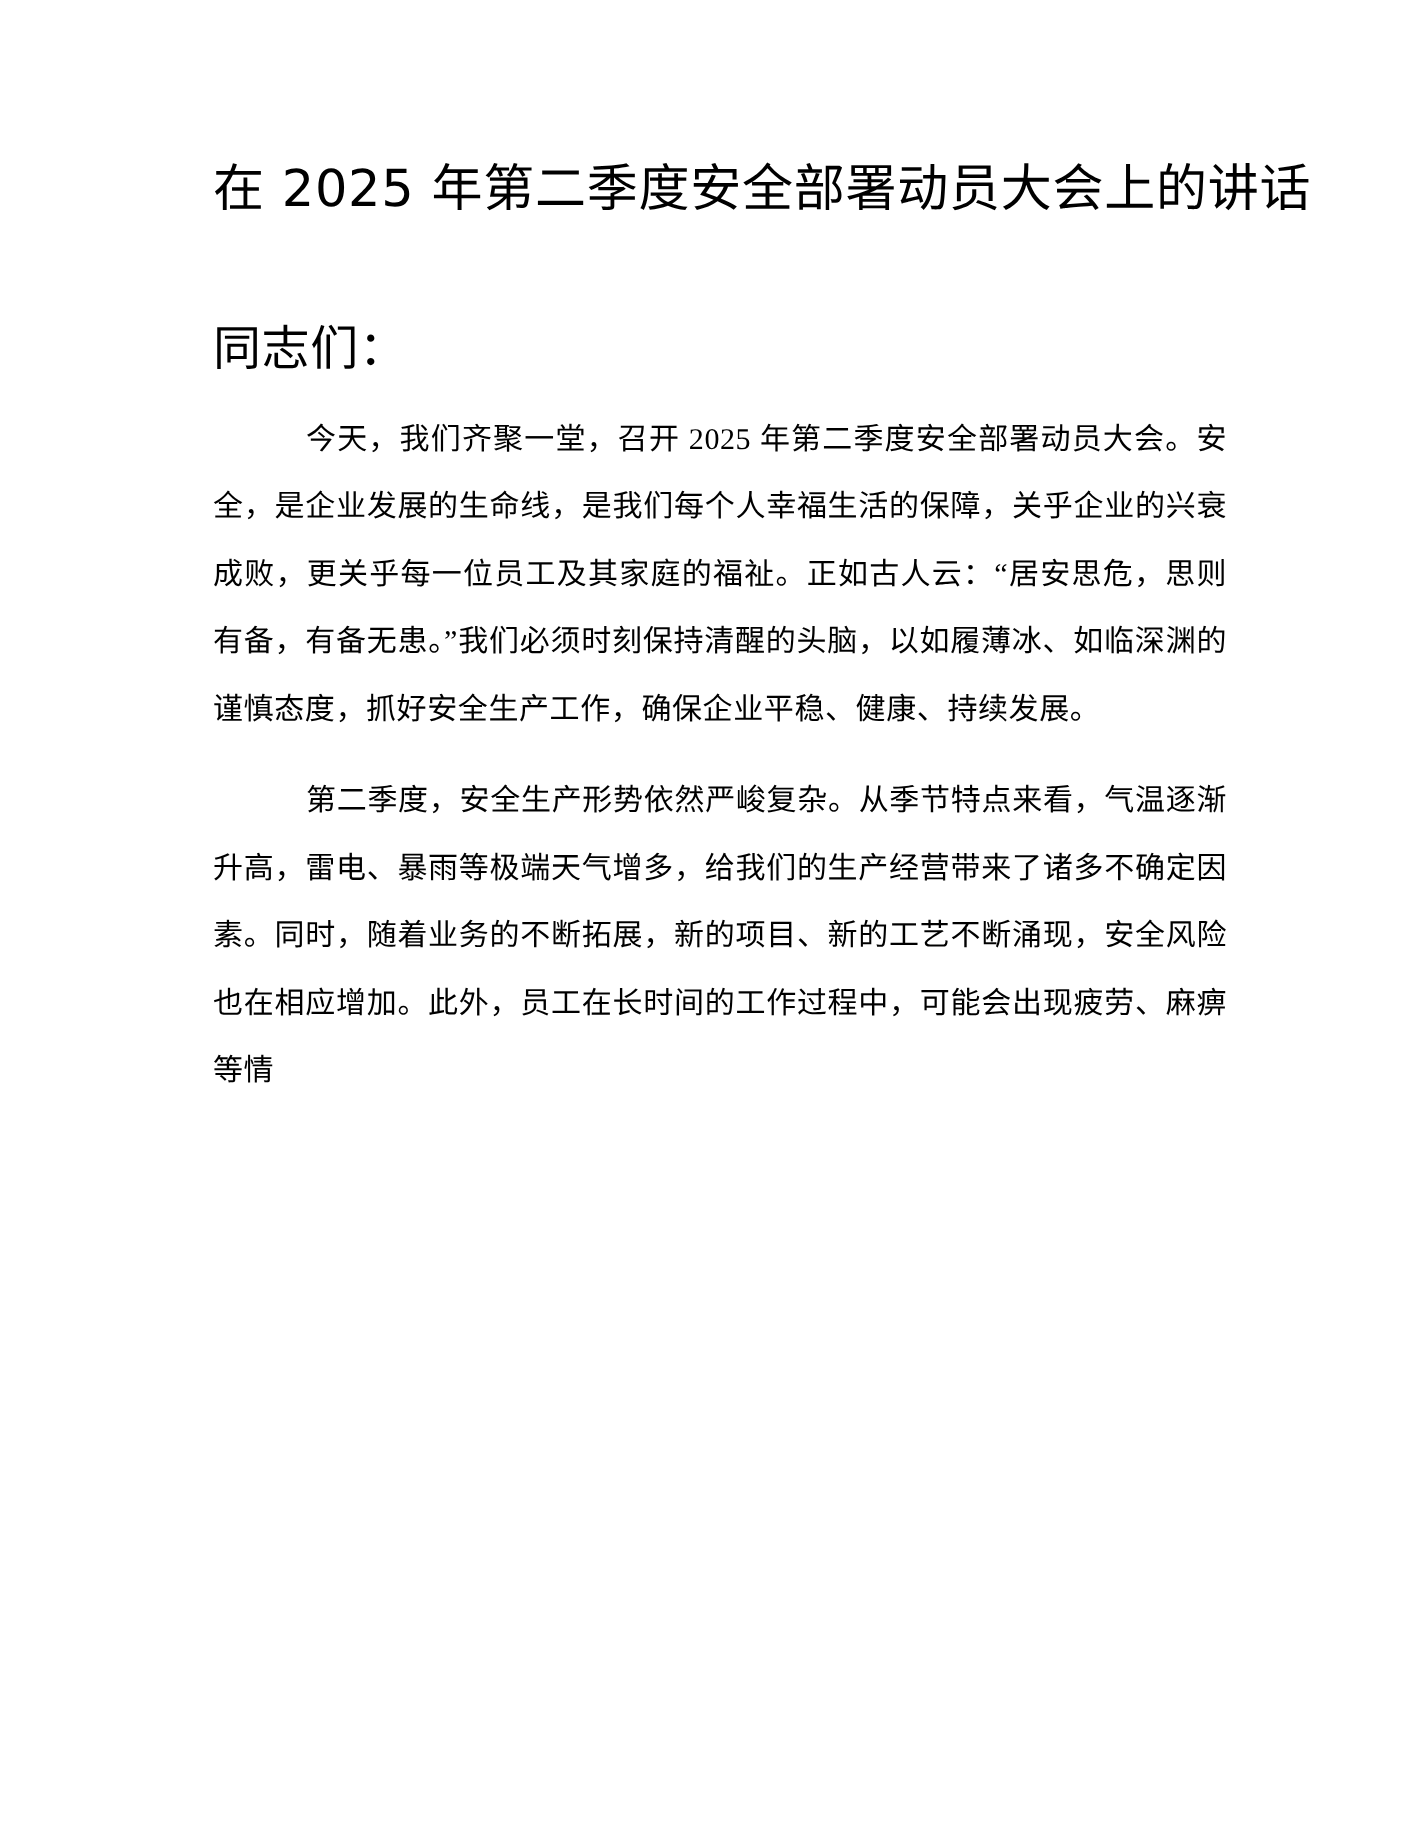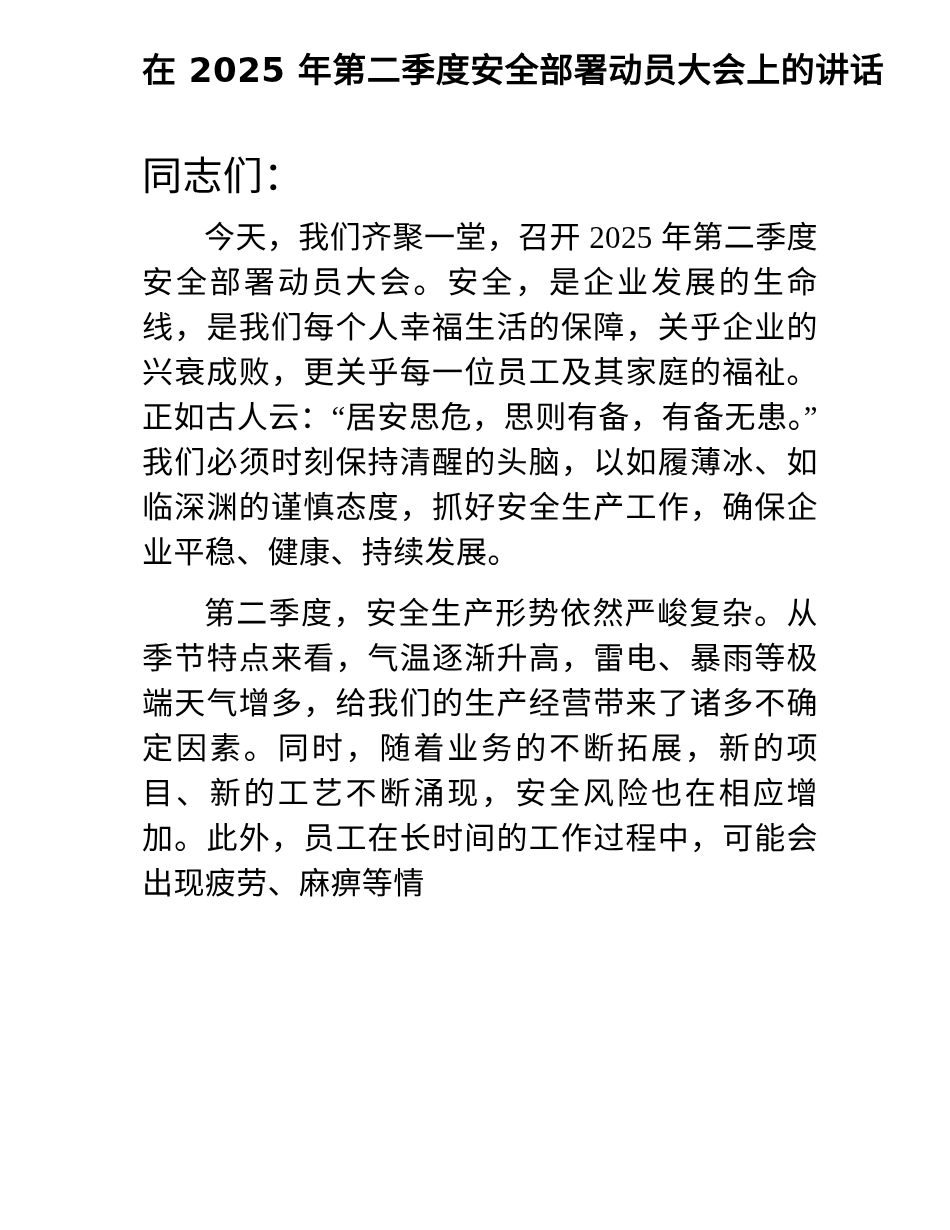--- a/index.html
+++ b/index.html
@@ -28,48 +28,48 @@
   .content {
     position: absolute;
     left: 142px;
     top: 0;
     width: 676px;
   }
 
   
   .doc-title {
     font-family: "DejaVu Sans", "Liberation Sans", sans-serif;
-    font-weight: 700;
+    font-weight: 400;
     font-size: 34px;
     line-height: 44px;
     letter-spacing: 0.5px;
     text-align: center;
     color: #000000;
     margin: 0;
-    padding-top: 48px;
+    padding-top: 104px;
     white-space: nowrap;
   }
 
   
   .body-block {
     margin-top: 62px;
   }
 
   .salutation {
     font-family: "Liberation Serif", "DejaVu Serif", serif;
-    font-size: 40px;
+    font-size: 32px;
     line-height: 45px;
     margin: 0;
     text-align: left;
     letter-spacing: 0.4px;
   }
 
   .para {
     font-family: "Liberation Serif", "DejaVu Serif", serif;
-    font-size: 31px;
+    font-size: 20px;
     line-height: 45px;
     margin: 0;
     margin-top: 16px;
     text-align: justify;
     text-align-last: left;
     text-justify: inter-ideograph;
     text-indent: 62px;
     letter-spacing: 0.4px;
     word-break: break-all;
   }

